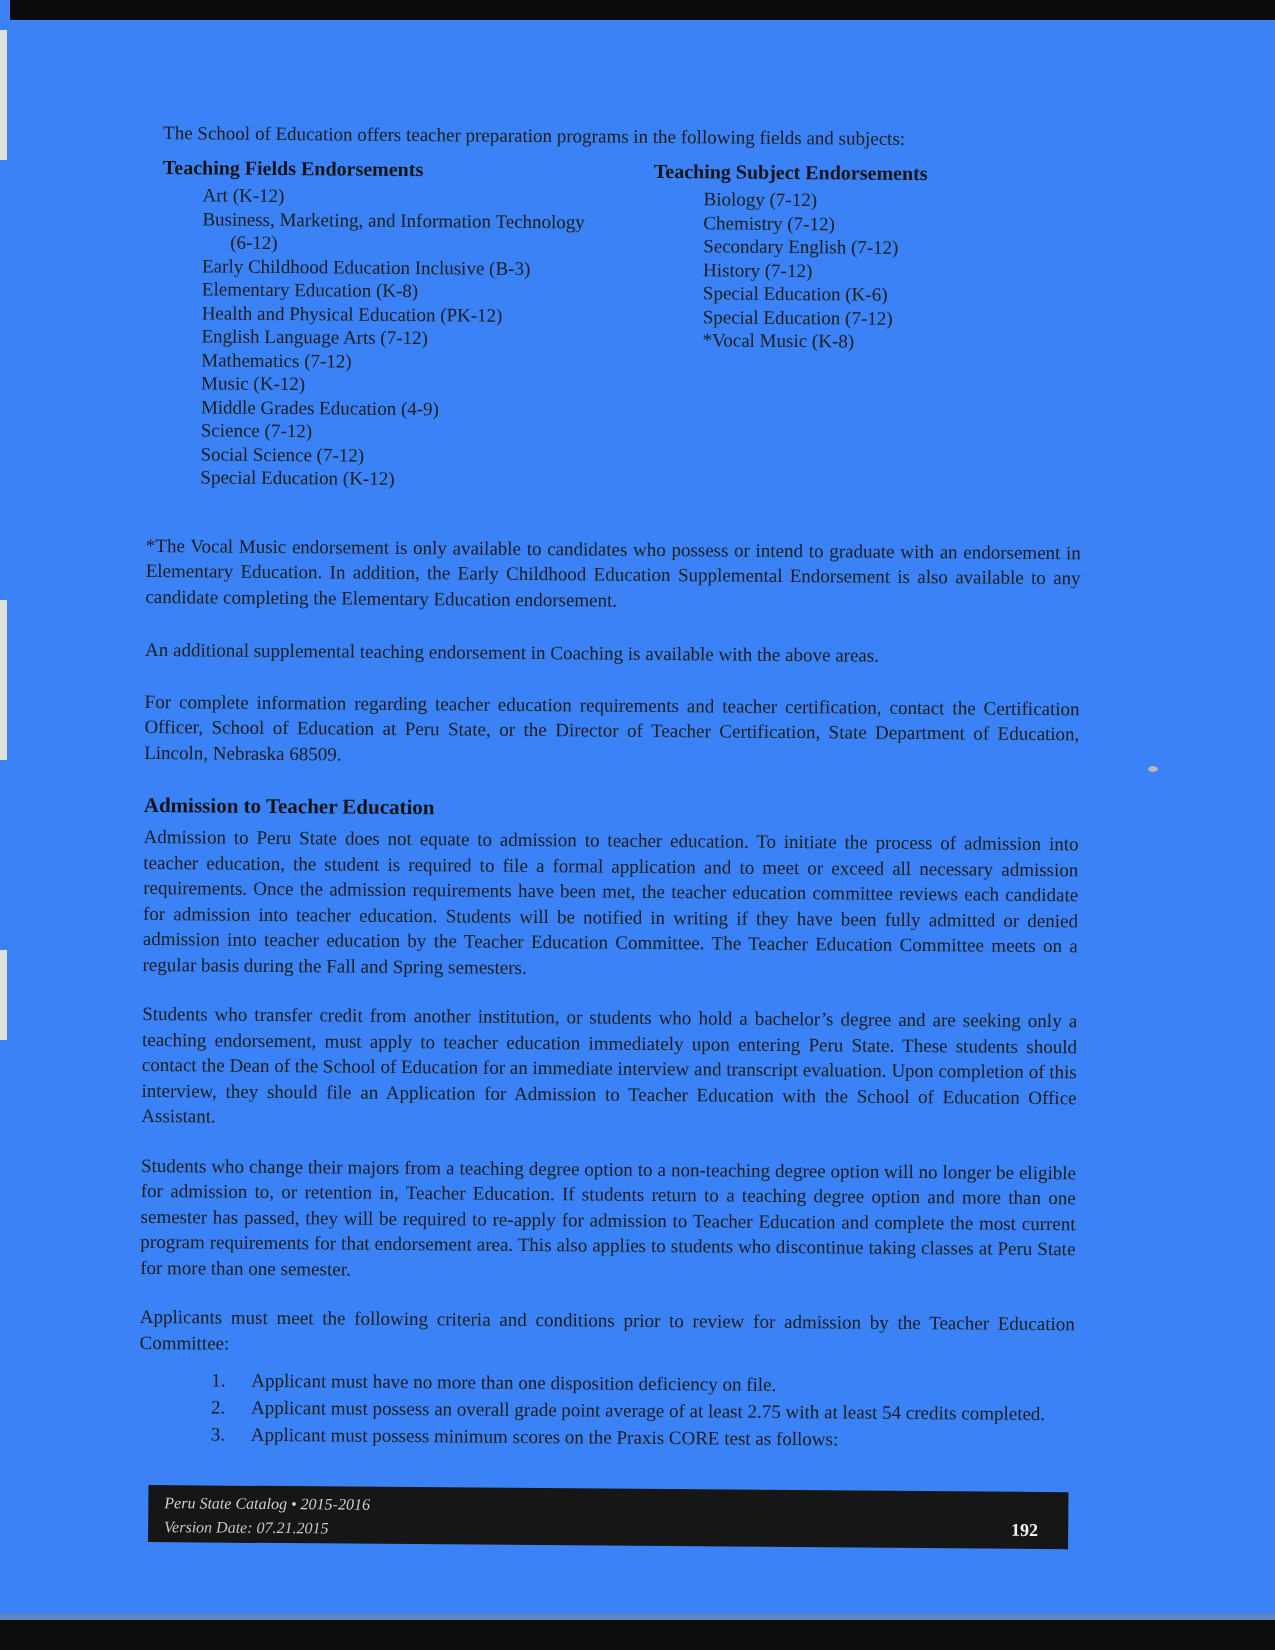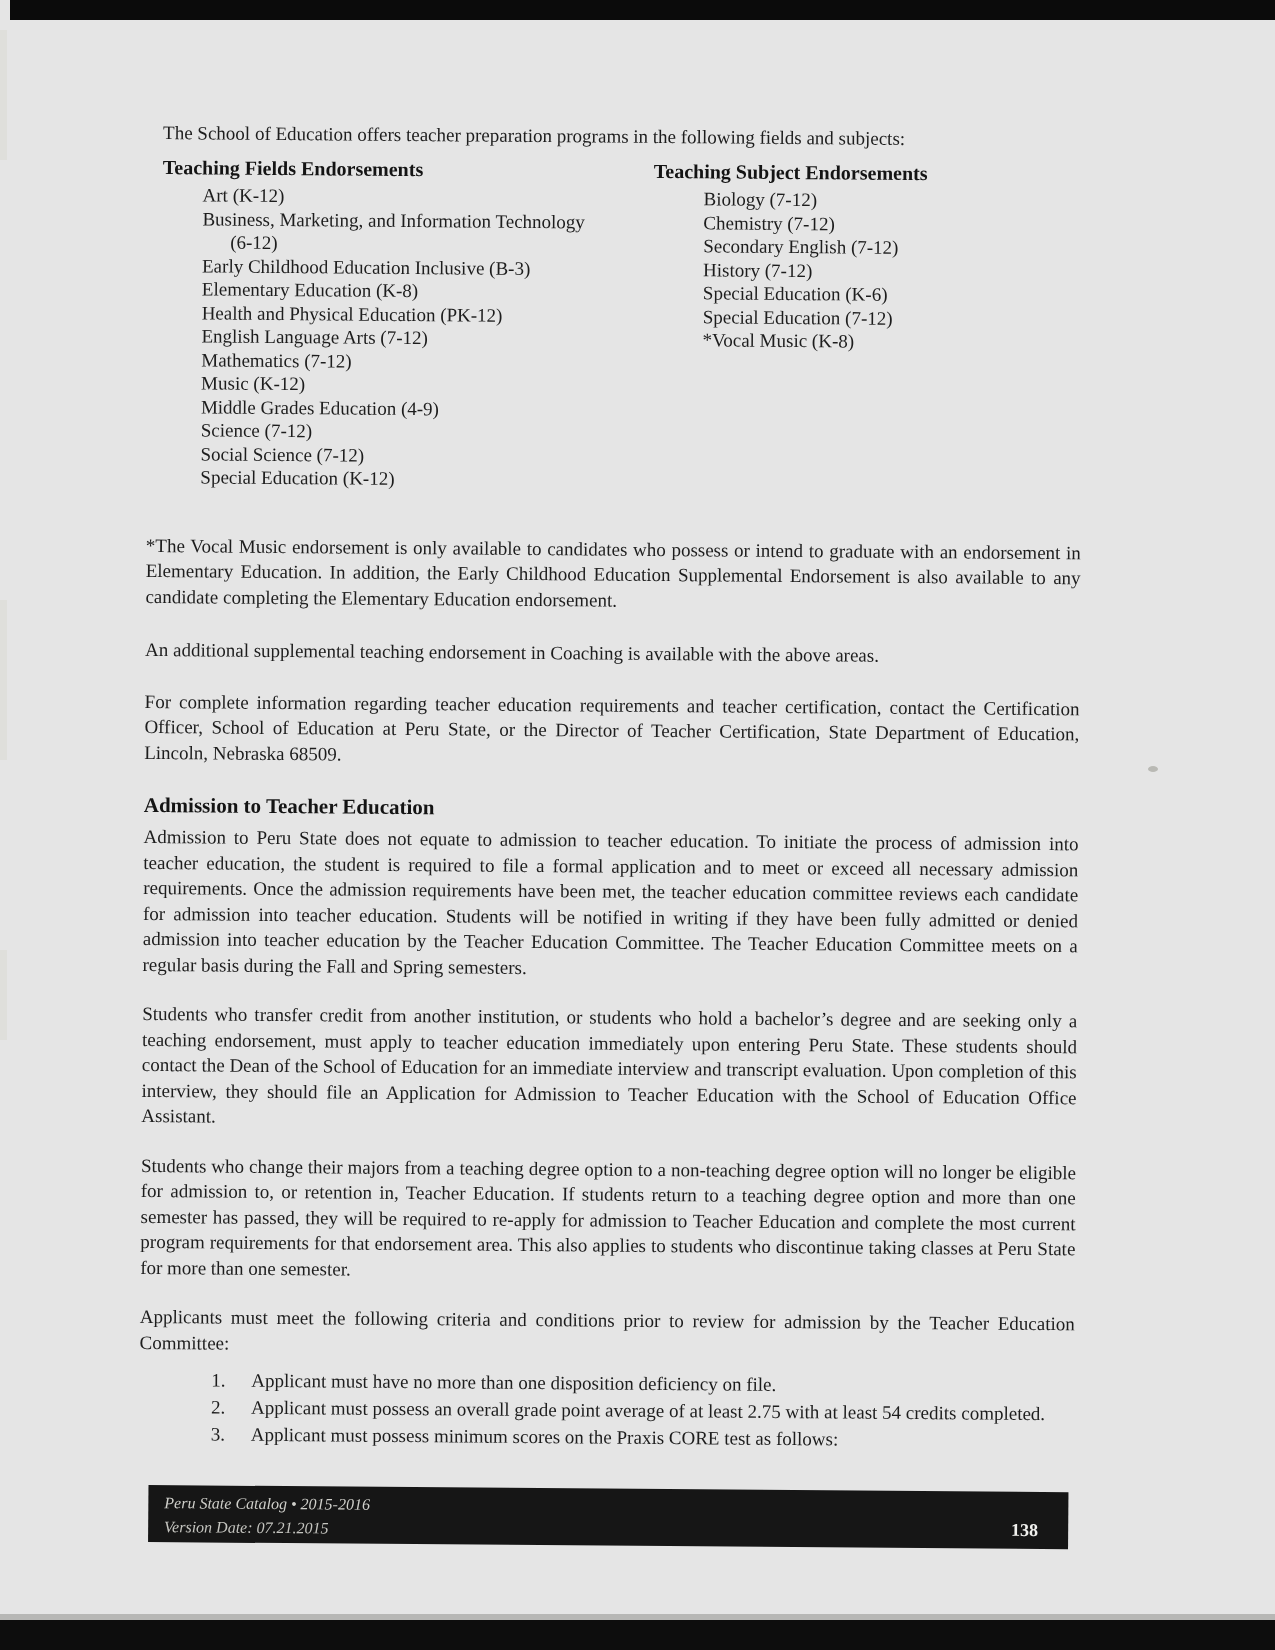--- a/index.html
+++ b/index.html
@@ -5,21 +5,21 @@
   * { margin: 0; padding: 0; box-sizing: border-box; }
   html, body { background: #ffffff; }
   body {
     width: 1275px; height: 1650px;
     font-family: "Liberation Serif", "DejaVu Serif", serif;
     overflow: hidden;
   }
   .scan-page {
     position: relative;
     width: 1275px; height: 1650px;
-    background: #e5e5e5;
+    background: #3b82f6;
     color: #1d1d1d;
     overflow: hidden;
   }
   .top-bar {
     position: absolute; top: 0; left: 10px; right: 0;
     height: 20px; background: #0b0b0b;
   }
   .bottom-bar {
     position: absolute; bottom: 0; left: 0; right: 0;
     height: 30px; background: #0d0d0d;
@@ -198,21 +198,21 @@
       </li>
       <li>
         <span class="num">3.</span>
         <span class="crit-text">Applicant must possess minimum scores on the Praxis CORE test as follows:</span>
       </li>
     </ol>
 
     <div class="footer-bar">
       <div class="footer-line footer-line1">Peru State Catalog • 2015-2016</div>
       <div class="footer-line footer-line2">Version Date: 07.21.2015</div>
-      <div class="page-number">138</div>
+      <div class="page-number">192</div>
     </div>
 
   </div>
 
   <div class="bottom-bar-shadow"></div>
   <div class="bottom-bar"></div>
 
 </div>
 
 </body></html>

